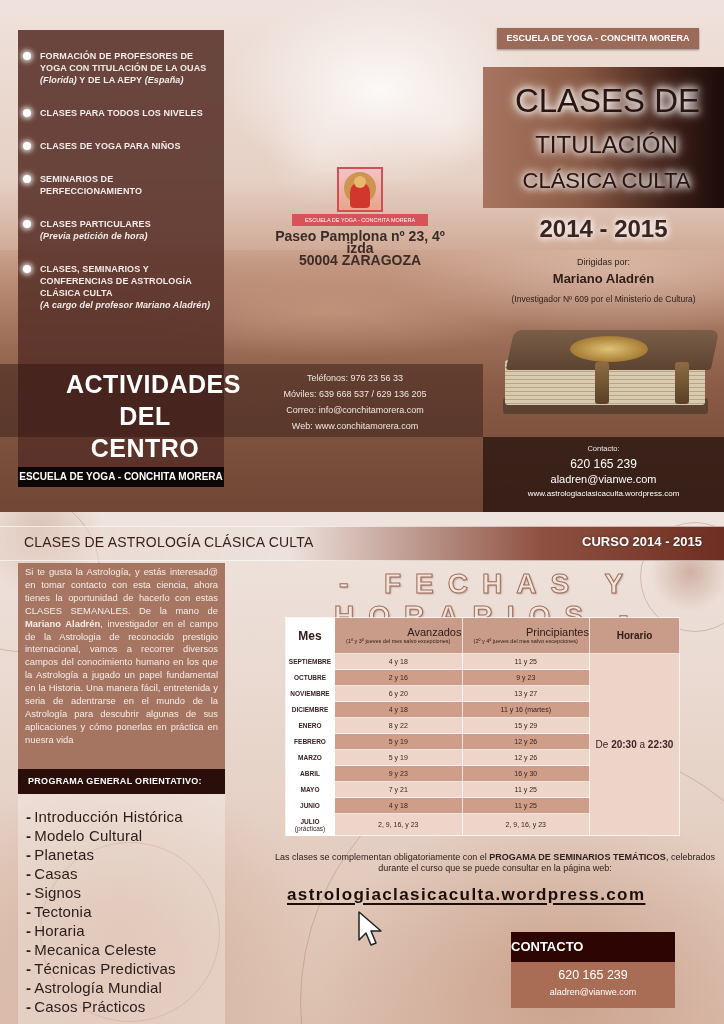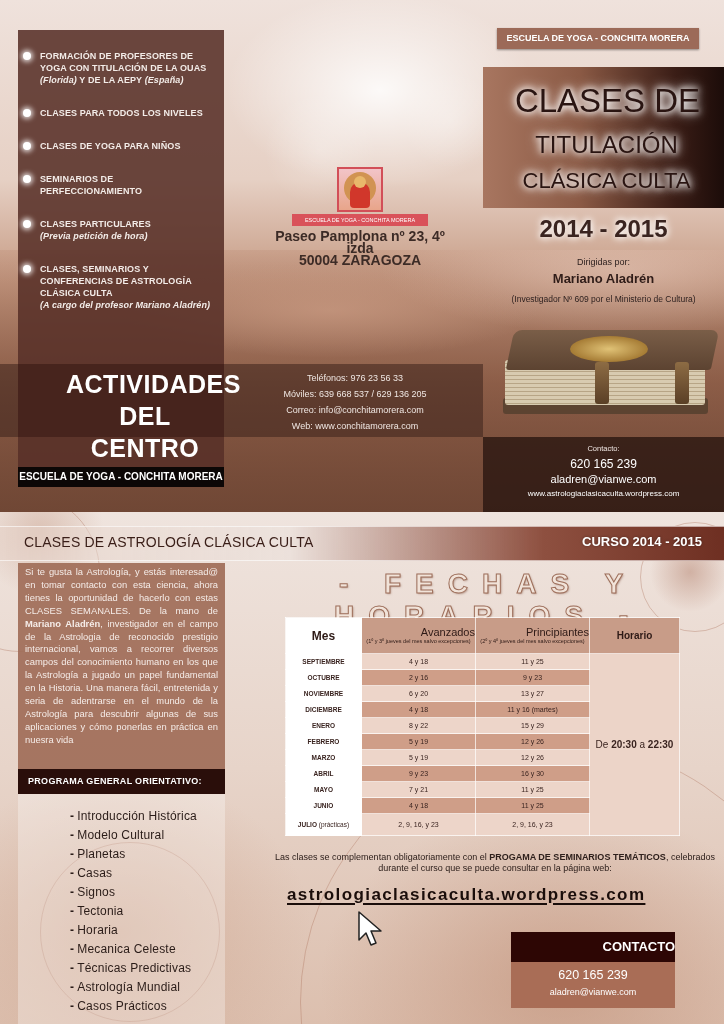--- a/index.html
+++ b/index.html
@@ -101,44 +101,44 @@
   }
   .header-title { position: absolute; left: 24px; top: 22px; font-size: 14px; color: #3a1e18; letter-spacing: 0.2px; }
   .header-course { position: absolute; right: 22px; top: 22px; font-size: 13px; font-weight: bold; color: #fff; text-shadow: 0 0 3px rgba(0,0,0,0.4); }
 
   .intro-panel { position: absolute; left: 18px; top: 51px; width: 207px; height: 208px; background: rgba(160,108,88,0.92); }
   .intro-text { position: absolute; left: 25px; top: 54px; width: 193px; color: #f5ece8; font-size: 9.4px; line-height: 12.9px; text-align: justify; }
   .intro-text b { font-weight: bold; }
   .prog-bar { position: absolute; left: 18px; top: 257px; width: 207px; height: 25px; background: #2a0e0a; color: #fff; font-size: 9px; font-weight: bold; line-height: 25px; padding-left: 10px; letter-spacing: 0.3px; }
   .prog-panel { position: absolute; left: 18px; top: 282px; width: 207px; height: 230px; background: rgba(255,255,255,0.3); }
   .prog-list { position: absolute; left: 26px; top: 295px; list-style: none; }
-  .prog-item { font-size: 12px; color: #2a1c18; line-height: 19px; letter-spacing: 0.2px; margin-left: 44px; }
+  .prog-item { font-size: 15px; color: #2a1c18; line-height: 19px; letter-spacing: 0.2px; }
   .prog-item .dash { font-weight: bold; margin-right: 3px; }
 
   .fechas { position: absolute; left: 252px; top: 56px; width: 472px; text-align: center; font-size: 28px; font-weight: bold; color: #f1e3d9; letter-spacing: 14px; -webkit-text-stroke: 1px #9d6e5a; text-shadow: 1px 1px 2px rgba(120,70,50,0.5); }
 
   table.sched { position: absolute; left: 285px; top: 105px; width: 395px; border-collapse: collapse; font-size: 7px; color: #3a2420; }
   table.sched td, table.sched th { border: 1px solid rgba(255,255,255,0.7); text-align: center; }
   table.sched th { font-weight: normal; background: #c89c88; color: #2e1a16; }
-  table.sched th.mes-h { background: #fff; font-size: 12px; font-weight: bold; width: 76px; height: 36px; }
+  table.sched th.mes-h { background: #fff; font-size: 12px; font-weight: bold; width: 49px; height: 36px; }
   table.sched th .big { font-size: 11px; line-height: 12px; display: block; text-align: right; }
   table.sched th .small { font-size: 5.5px; line-height: 7px; display: block; }
   table.sched th.hor-h { font-size: 10px; font-weight: bold; width: 90px; }
   table.sched td.mes { background: #fff; font-weight: bold; font-size: 6.5px; height: 16px; }
   table.sched tr.light td.v { background: #edd5c9; }
   table.sched tr.dark td.v { background: #cf9e88; }
   table.sched td.hor { background: #ecd4c8; font-size: 10px; }
   table.sched td.hor b { font-weight: bold; }
 
   .note { position: absolute; left: 270px; top: 340px; width: 450px; text-align: center; font-size: 9px; line-height: 11px; color: #2e201c; }
   .note b { font-weight: bold; }
   .big-url { position: absolute; left: 287px; top: 373px; font-size: 17px; font-weight: bold; color: #1a0d0a; letter-spacing: 1.4px; text-decoration: underline; text-decoration-thickness: 2px; text-underline-offset: 3px; }
   .cursor { position: absolute; left: 356px; top: 398px; width: 30px; height: 38px; }
 
-  .contacto-head { position: absolute; left: 511px; top: 420px; width: 164px; height: 30px; background: #2d0604; color: #fff; font-size: 13px; font-weight: bold; text-align: right; line-height: 30px; }
+  .contacto-head { position: absolute; left: 511px; top: 420px; width: 164px; height: 30px; background: #2d0604; color: #fff; font-size: 13px; font-weight: bold; text-align: left; line-height: 30px; }
   .contacto-body { position: absolute; left: 511px; top: 450px; width: 164px; height: 46px; background: #a96d56; text-align: center; color: #fff; }
   .contacto-phone { font-size: 12.5px; line-height: 20px; padding-top: 3px; }
   .contacto-mail { font-size: 9px; line-height: 14px; }
 </style>
 </head>
 <body>
 
 <section class="top">
   <div class="sand-layer"></div>
 

